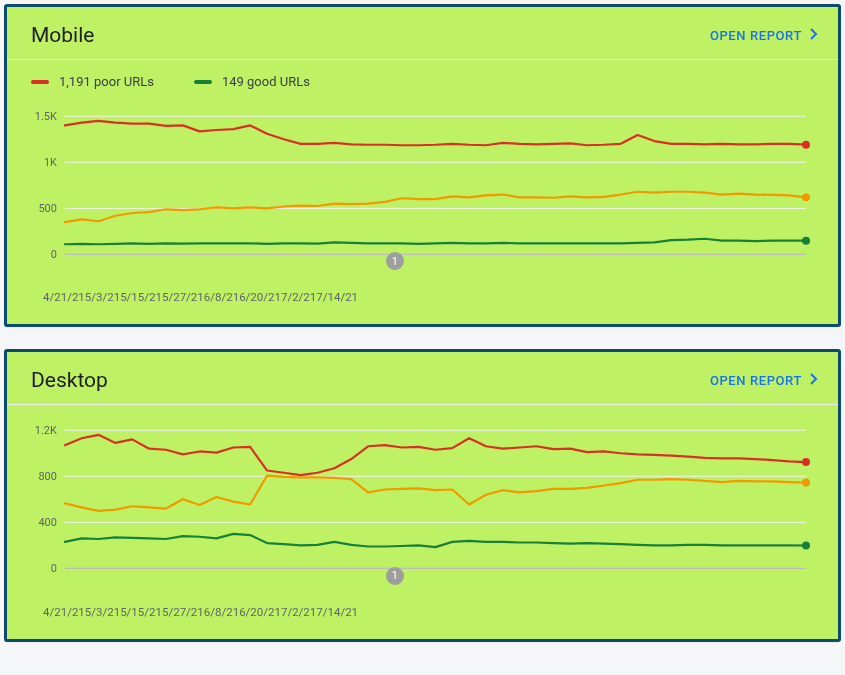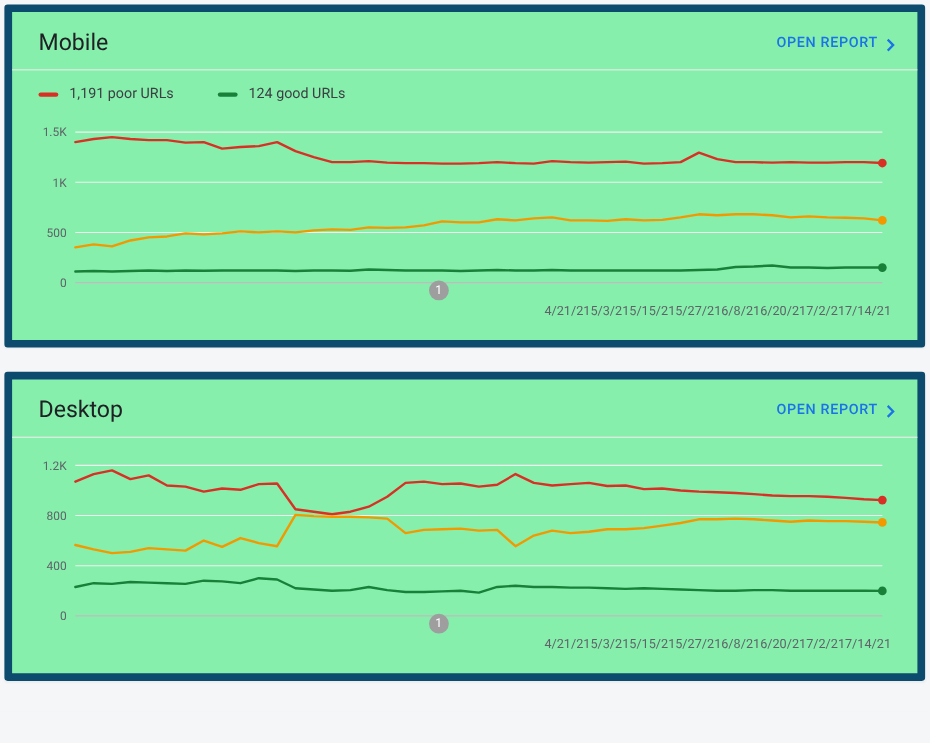--- a/index.html
+++ b/index.html
@@ -1,28 +1,28 @@
 <!DOCTYPE html>
 <html><head>
 <meta charset="utf-8">
 <style>
   html,body{margin:0;padding:0;background:#f5f6f7;font-family:Roboto,Arial,sans-serif;color:#202124;}
   .page{width:845px;padding:4px 4px 6px 4px;box-sizing:border-box;}
-  .card{background:#86efac;border:7px solid #0c4a6e;border-radius:3px;margin:0 0 22px 0;box-shadow:0 1px 2px rgba(0,0,0,0.04);}
+  .card{background:#bef264;border:3px solid #0c4a6e;border-radius:3px;margin:0 0 22px 0;box-shadow:0 1px 2px rgba(0,0,0,0.04);}
   .card-header{display:flex;align-items:center;justify-content:space-between;padding:16px 20px 12px 24px;}
   .card-title{font-size:21px;font-weight:400;color:#202124;letter-spacing:0;}
-  .open-report{display:flex;align-items:flex-end;gap:8px;color:#1a73e8;font-size:13px;font-weight:500;letter-spacing:.6px;cursor:pointer;}
+  .open-report{display:flex;align-items:flex-start;gap:8px;color:#1a73e8;font-size:13px;font-weight:500;letter-spacing:.6px;cursor:pointer;}
   .open-report svg{width:8px;height:12px;}
   hr.sep{border:none;border-top:1px solid #ececec;margin:0;}
   .legend{display:flex;gap:40px;padding:14px 24px 2px 24px;font-size:13px;color:#3c4043;align-items:center;}
   .li{display:flex;align-items:center;gap:10px;}
   .dash{width:18px;height:4px;border-radius:3px;display:inline-block;}
   .chart-wrap{position:relative;padding:10px 22px 4px 22px;}
   .plot{width:100%;display:block;}
-  .xticks{display:flex;padding:8px 24px 20px 36px;font-size:11.5px;color:#5f6368;justify-content:flex-end;}
+  .xticks{display:flex;padding:8px 24px 20px 36px;font-size:11.5px;color:#5f6368;justify-content:flex-start;margin-top:18px;}
   .annot{width:18px;height:18px;border-radius:50%;background:#9e9e9e;color:#fff;font-size:11px;display:flex;align-items:center;justify-content:center;position:absolute;}
 </style>
 </head>
 <body>
 <div class="page">
 
 <div id="cards">
   <div class="card">
     <div class="card-header">
       <div class="card-title">Mobile</div>
@@ -34,21 +34,21 @@
       </div>
     </div>
     <hr class="sep">
     <div class="legend">
     <div class="li">
       <span class="dash" style="background:#d93025"></span>
       <span>1,191 poor URLs</span>
     </div>
     <div class="li">
       <span class="dash" style="background:#188038"></span>
-      <span>124 good URLs</span>
+      <span>149 good URLs</span>
     </div>
         </div>
     <div class="chart-wrap">
       <svg class="plot" viewBox="0 0 790 160" preserveAspectRatio="none">
         <line x1="36" x2="780" y1="154.0" y2="154.0" stroke="#bdbdbd" stroke-width="1.2"></line>
             <text x="28" y="158" text-anchor="end" font-size="11" fill="#5f6368">0</text>
             <line x1="36" x2="780" y1="107.8" y2="107.8" stroke="#f1f1f1" stroke-width="1"></line>
             <text x="28" y="111.8" text-anchor="end" font-size="11" fill="#5f6368">500</text>
             <line x1="36" x2="780" y1="61.5" y2="61.5" stroke="#f1f1f1" stroke-width="1"></line>
             <text x="28" y="65.5" text-anchor="end" font-size="11" fill="#5f6368">1K</text>

